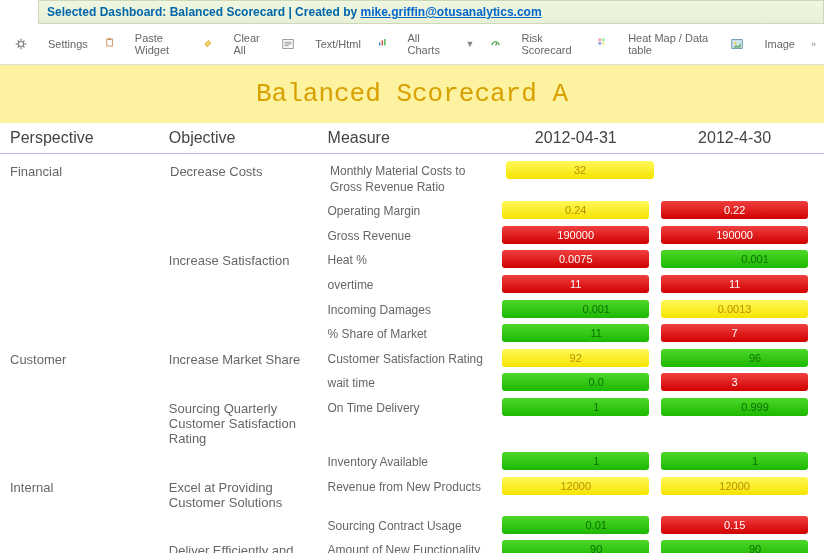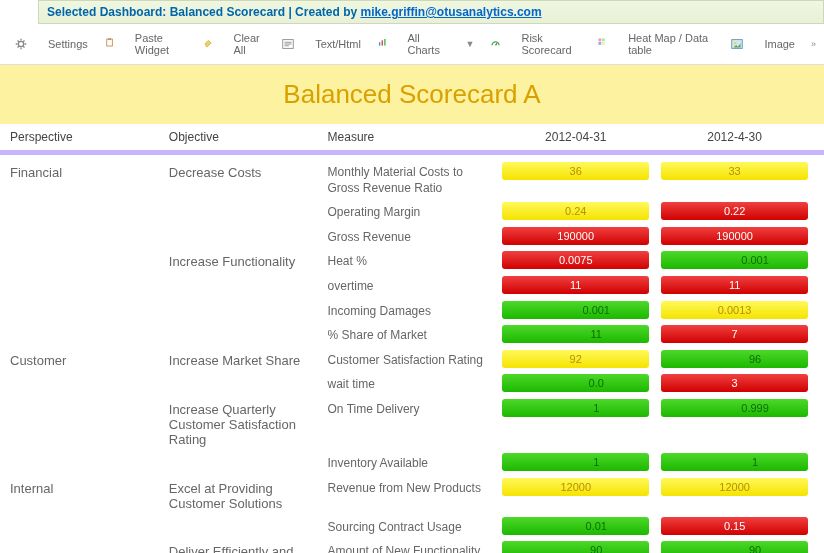--- a/index.html
+++ b/index.html
@@ -4,23 +4,23 @@
 <style>
 * { box-sizing: border-box; margin: 0; padding: 0; }
 body { font-family: Arial, sans-serif; font-size: 12px; color: #555; background: #fff; width: 824px; }
 .header-bar { background: linear-gradient(#f0f7e0, #e8f0d8); border: 1px solid #cdd8b8; padding: 4px 8px; font-size: 12px; color: #0066aa; font-weight: bold; margin-left: 38px; }
 .header-bar a { color: #0066cc; text-decoration: underline; }
 .toolbar { display: flex; align-items: center; padding: 6px 8px; border-bottom: 1px solid #ddd; gap: 4px; font-size: 11px; color: #666; }
 .toolbar-item { display: flex; align-items: center; gap: 20px; padding: 2px 6px; cursor: pointer; }
 .icon { width: 14px; height: 14px; display: inline-block; }
 .chev { font-size: 9px; color: #888; margin-left: 2px; }
 .spacer { flex: 1; }
-.title-banner { background: #fcf29f; text-align: center; padding: 14px 0; font-size: 26px; color: #d9a000; font-family: Liberation Sans, sans-serif; }
+.title-banner { background: #fcf29f; text-align: center; padding: 14px 0; font-size: 26px; color: #d9a000; font-family: Liberation Mono, monospace; }
 .grid { width: 100%; }
-.grid-header { display: flex; border-bottom: 5px solid #c4b5fd; padding: 6px 10px; font-size: 12px; color: #444; justify-content: center; }
+.grid-header { display: flex; border-bottom: 1px solid #c4b5fd; padding: 6px 10px; font-size: 16px; color: #444; justify-content: center; }
 .col-p { width: 160px; }
 .col-o { width: 160px; }
 .col-m { width: 170px; padding-right: 10px; }
 .col-v { width: 160px; text-align: center; }
 .grid-body { padding: 4px 10px; }
 .row { display: flex; align-items: flex-start; padding: 3px 0; min-height: 24px; }
 .cell-p, .cell-o { color: #666; font-size: 13px; padding-top: 3px; }
 .cell-p { width: 160px; }
 .cell-o { width: 160px; padding-right: 0; }
 .cell-m { width: 170px; color: #666; font-size: 12px; padding-right: 10px; padding-top: 3px; line-height: 1.3; }
@@ -112,24 +112,21 @@
     <div class="col-m">Measure</div>
     <div class="col-v">2012-04-31</div>
     <div class="col-v">2012-4-30</div>
   </div>
   <div class="grid-body" id="grid-body">
       <div class="row">
         <div class="cell-p">Financial</div>
         <div class="cell-o">Decrease Costs</div>
         <div class="cell-m">Monthly Material Costs to Gross Revenue Ratio</div>
         <div class="cell-v">
-          <div class="pill yellow">36</div>
-        </div>
-        <div class="cell-v">
-          <div class="pill yellow">33</div>
+          <div class="pill yellow">32</div>
         </div>
       </div>
       <div class="row">
         <div class="cell-p"></div>
         <div class="cell-o"></div>
         <div class="cell-m">Operating Margin</div>
         <div class="cell-v">
           <div class="pill yellow">0.24</div>
         </div>
         <div class="cell-v">
@@ -142,21 +139,21 @@
         <div class="cell-m">Gross Revenue</div>
         <div class="cell-v">
           <div class="pill red">190000</div>
         </div>
         <div class="cell-v">
           <div class="pill red">190000</div>
         </div>
       </div>
       <div class="row">
         <div class="cell-p"></div>
-        <div class="cell-o">Increase Functionality</div>
+        <div class="cell-o">Increase Satisfaction</div>
         <div class="cell-m">Heat %</div>
         <div class="cell-v">
           <div class="pill red">0.0075</div>
         </div>
         <div class="cell-v">
           <div class="pill green">0.001</div>
         </div>
       </div>
       <div class="row">
         <div class="cell-p"></div>
@@ -208,21 +205,21 @@
         <div class="cell-m">wait time</div>
         <div class="cell-v">
           <div class="pill green">0.0</div>
         </div>
         <div class="cell-v">
           <div class="pill red">3</div>
         </div>
       </div>
       <div class="row">
         <div class="cell-p"></div>
-        <div class="cell-o">Increase Quarterly Customer Satisfaction Rating</div>
+        <div class="cell-o">Sourcing Quarterly Customer Satisfaction Rating</div>
         <div class="cell-m">On Time Delivery</div>
         <div class="cell-v">
           <div class="pill green">1</div>
         </div>
         <div class="cell-v">
           <div class="pill green">0.999</div>
         </div>
       </div>
       <div class="row">
         <div class="cell-p"></div>

